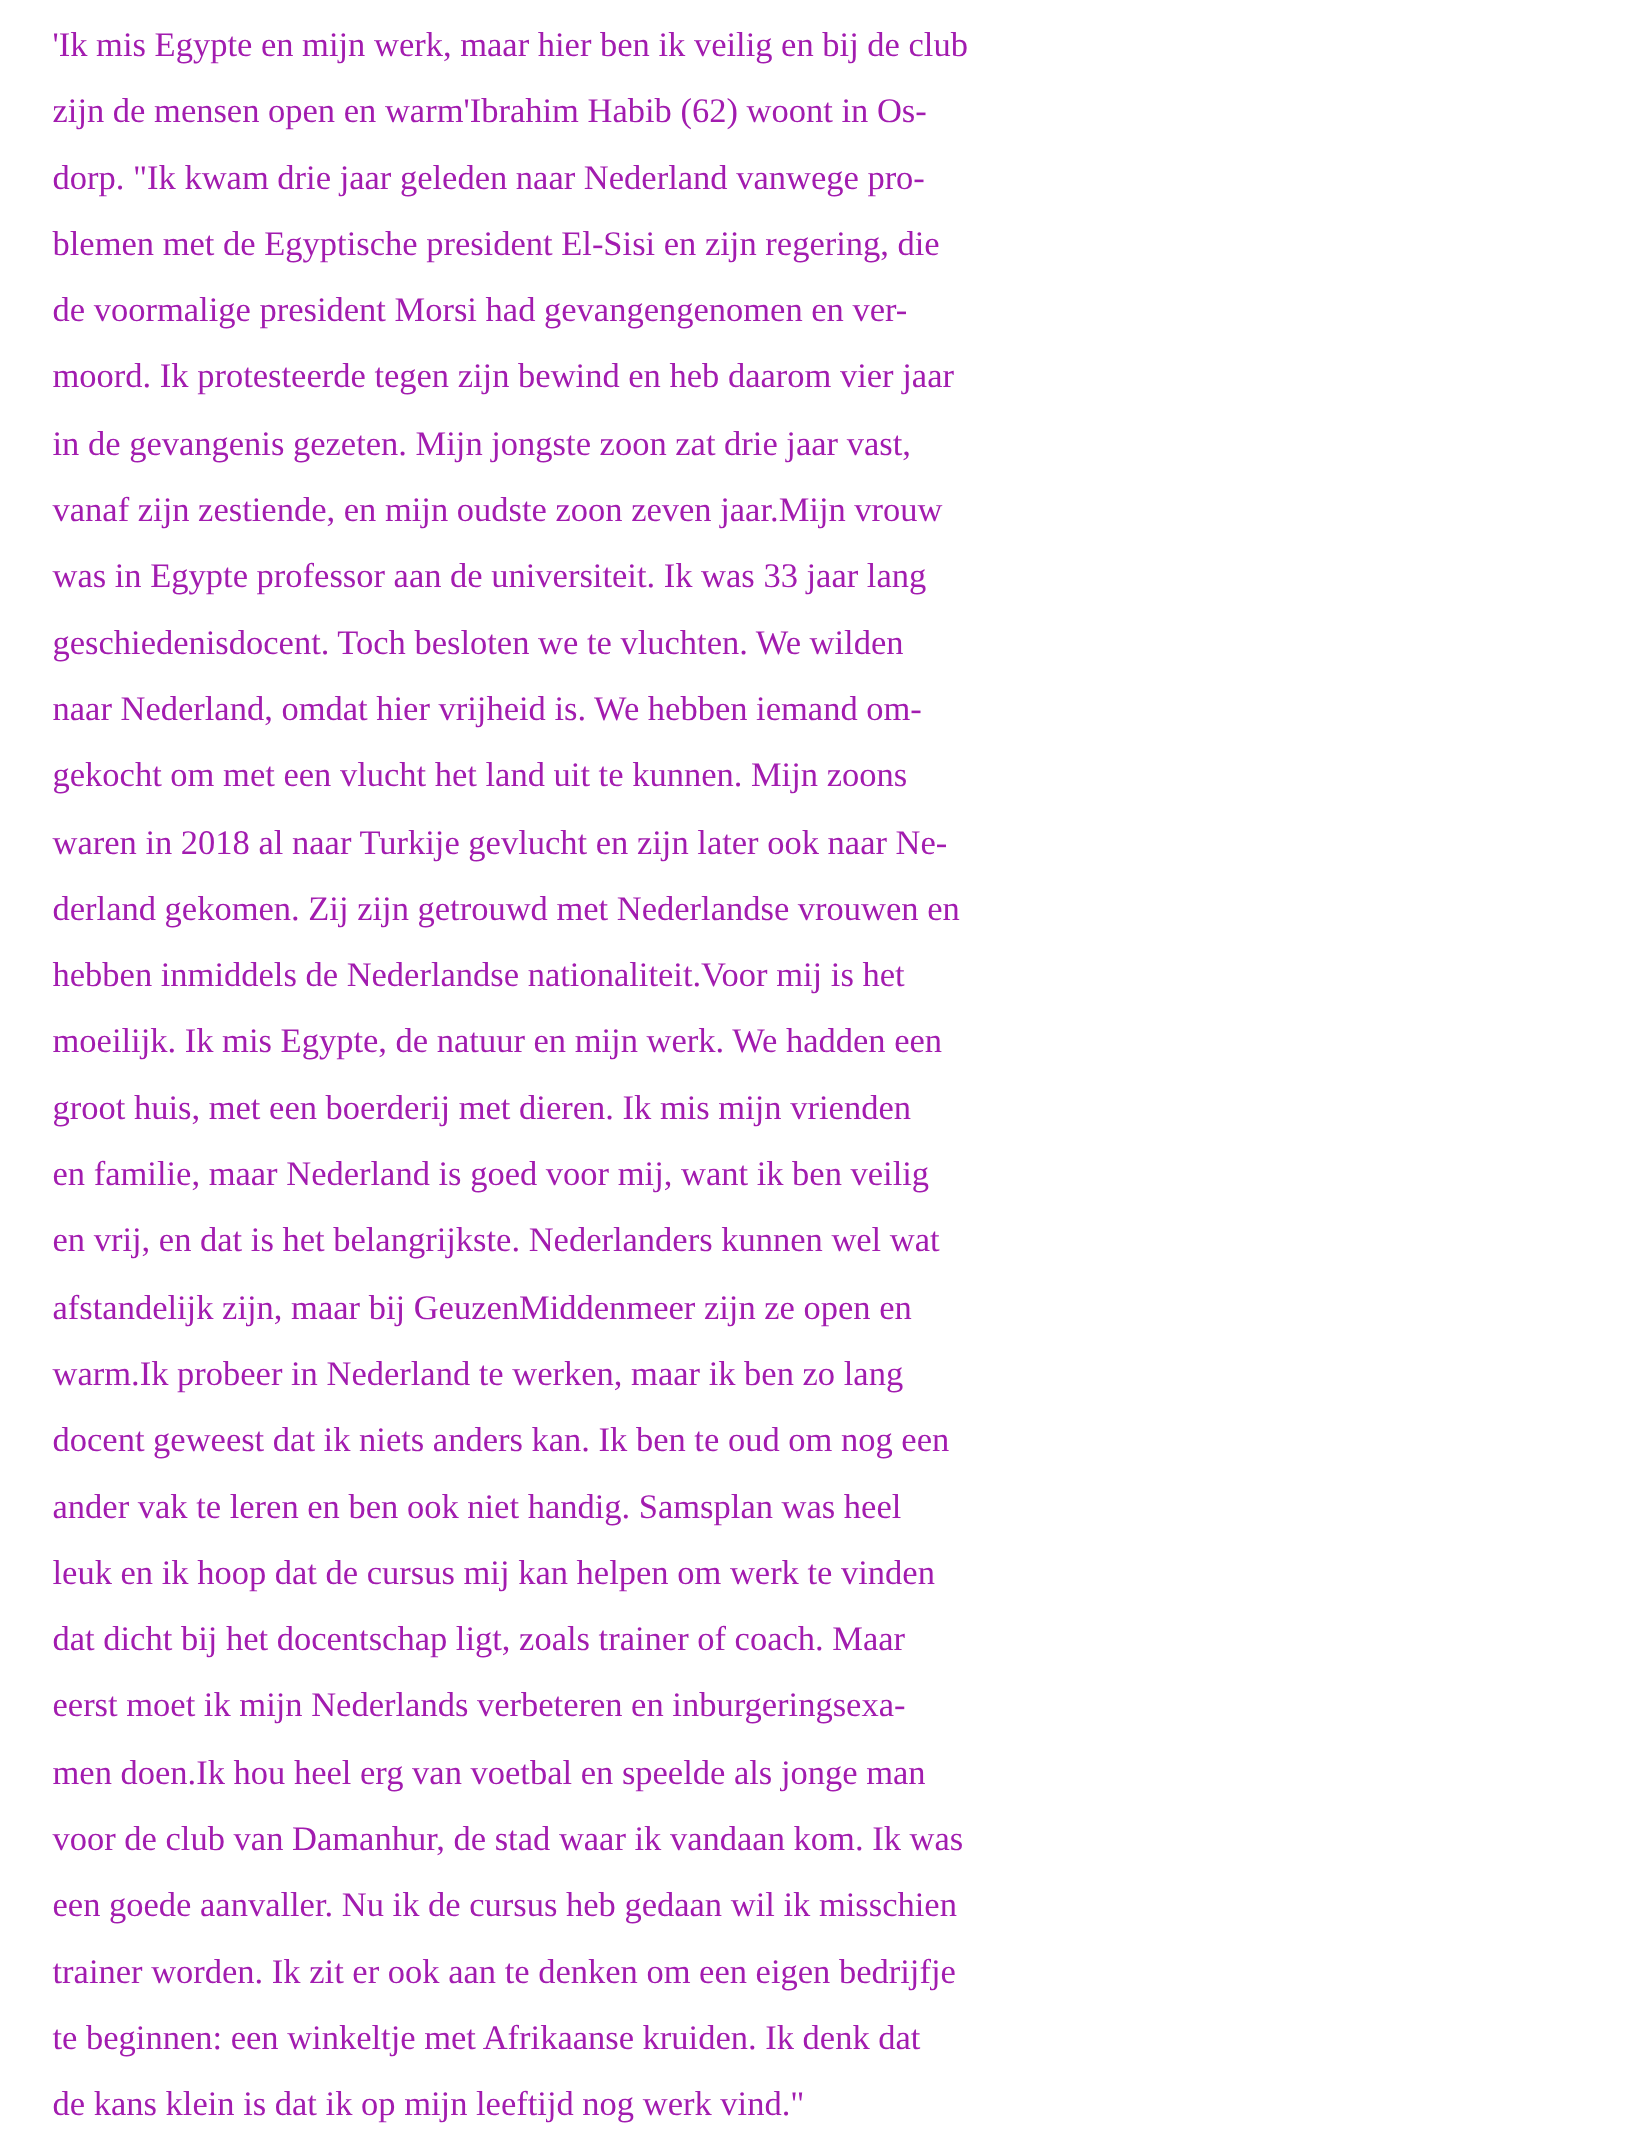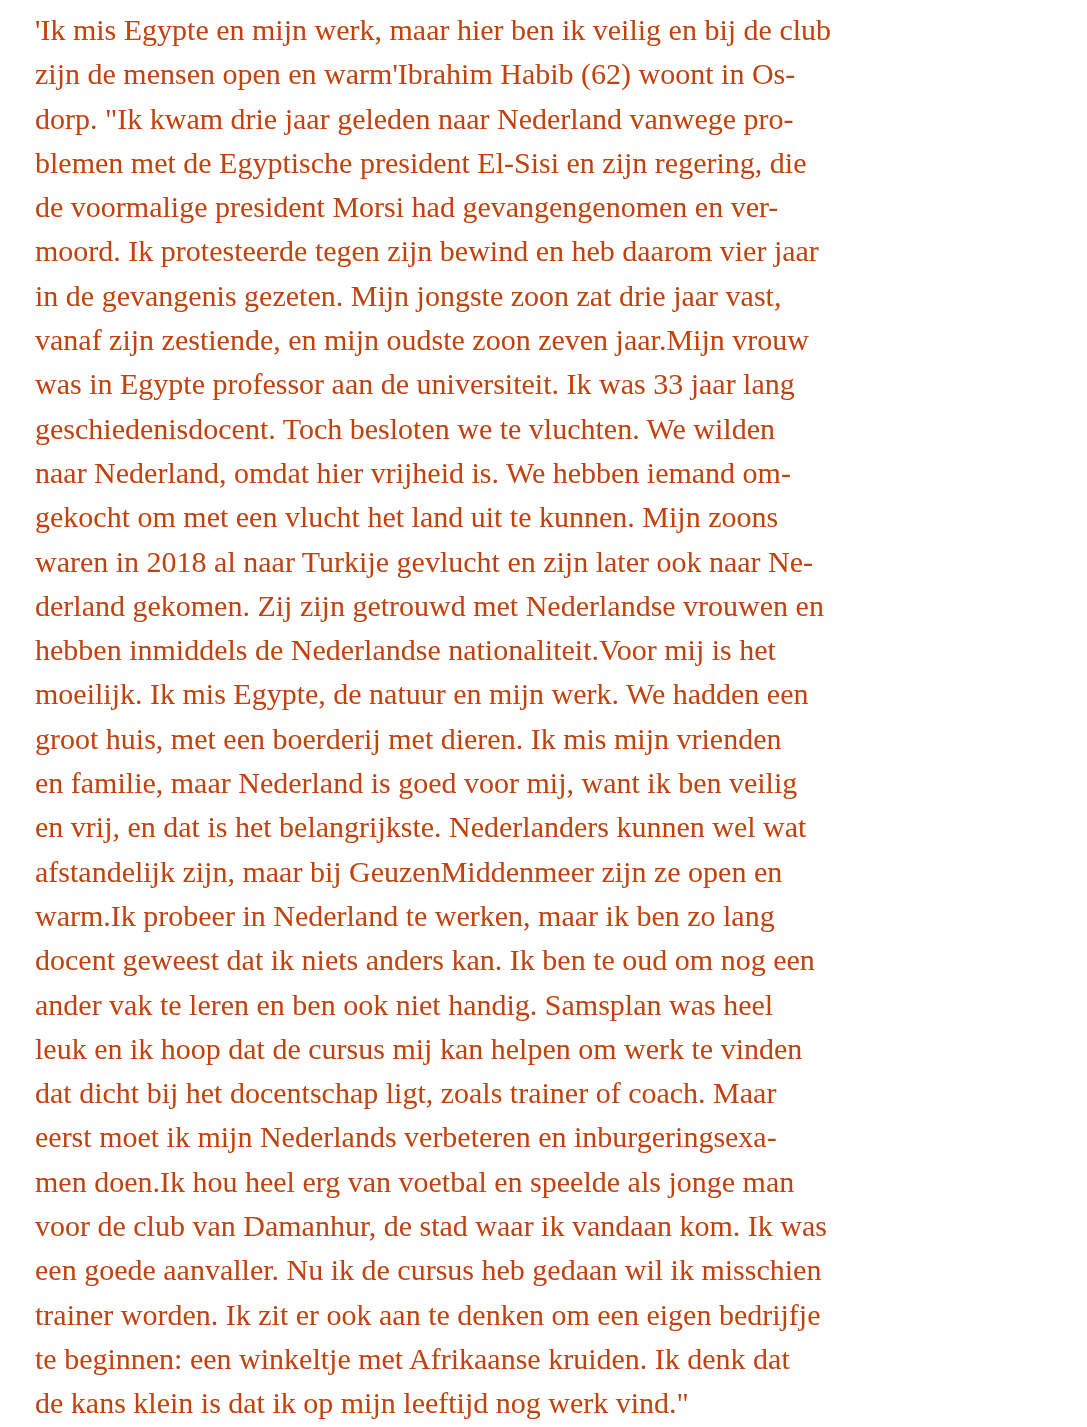--- a/index.html
+++ b/index.html
@@ -11,23 +11,23 @@
     width: 1087px;
     height: 1427px;
     box-sizing: border-box;
     background: #ffffff;
     overflow: hidden;
   }
   .article-text {
     margin: 0;
     padding: 8px 20px 0 35px;
     font-family: "Liberation Serif", "DejaVu Serif", serif;
-    font-size: 30px;
+    font-size: 23px;
     line-height: 44.3px;
-    color: #c2410c;
+    color: #a21caf;
     white-space: pre-line;
     letter-spacing: 0px;
     text-rendering: optimizeLegibility;
   }
 </style>
 </head>
 <body>
 
 <div class="page">
   <p class="article-text">'Ik mis Egypte en mijn werk, maar hier ben ik veilig en bij de club

